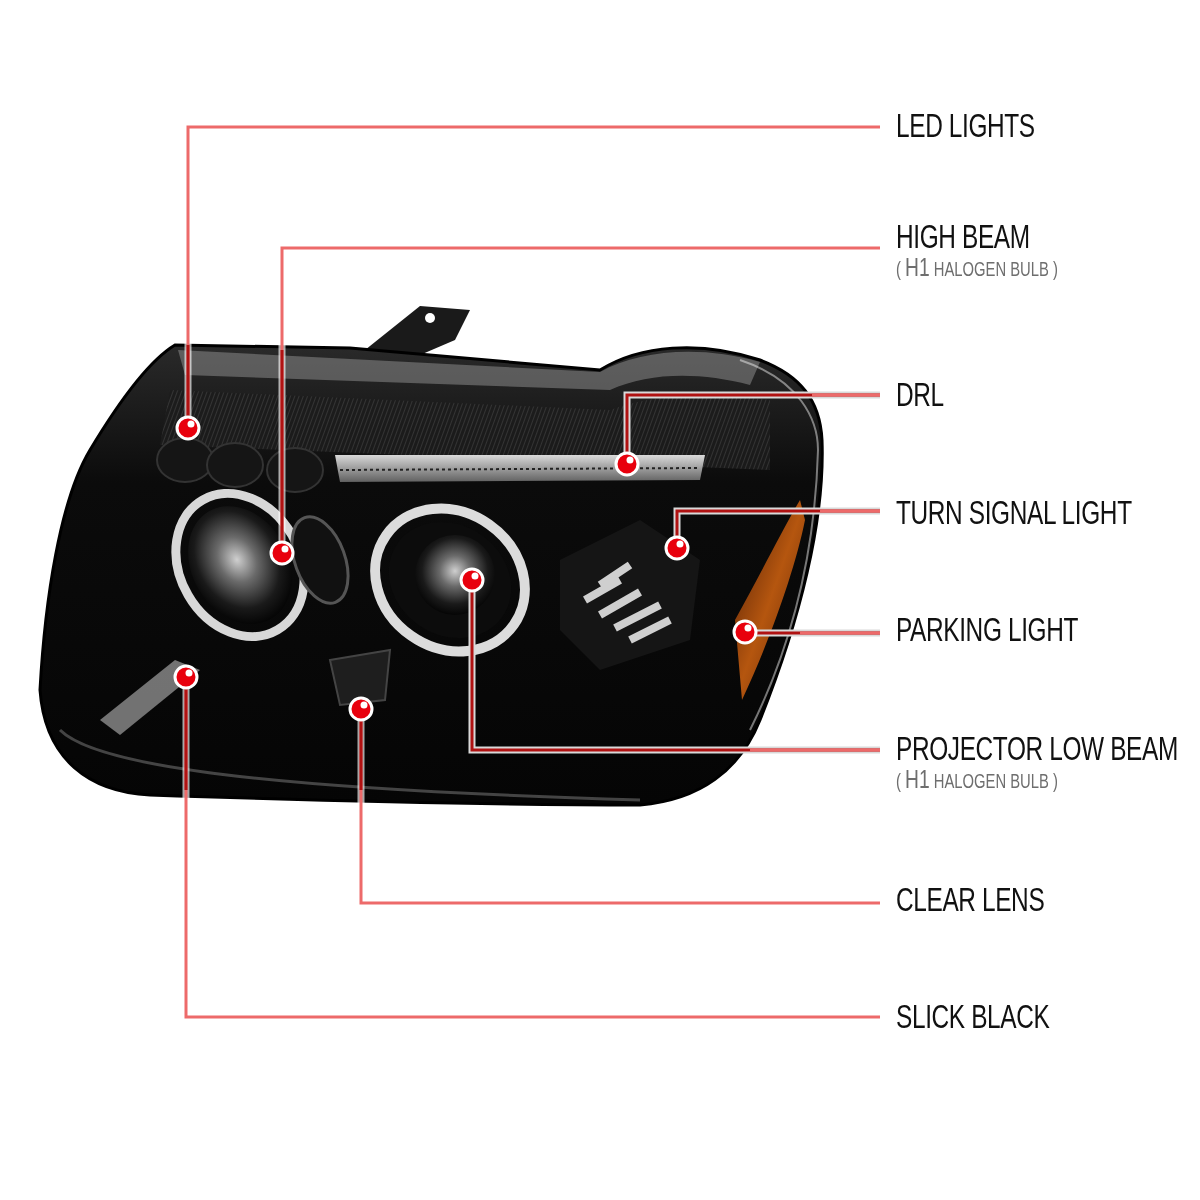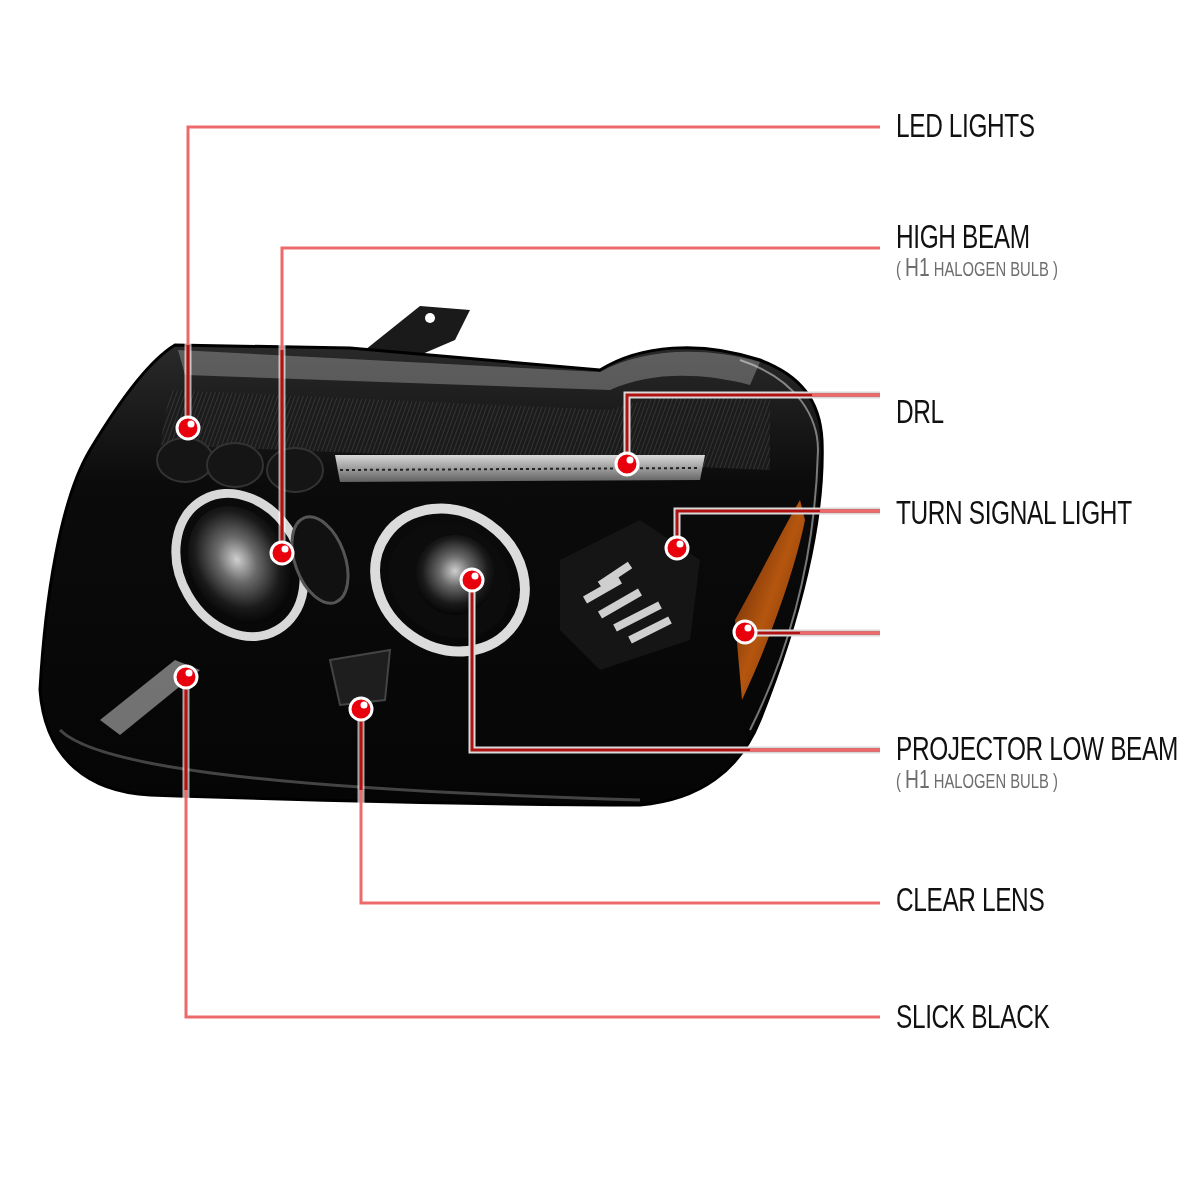--- a/index.html
+++ b/index.html
@@ -162,28 +162,31 @@
   
   <div class="label" style="top:108px;">
     <span class="title">LED LIGHTS</span>
   </div>
 
   <div class="label" style="top:219px;">
     <span class="title">HIGH BEAM</span>
     <span class="sub"><span>( </span><span class="bulb">H1</span><span> HALOGEN BULB )</span></span>
   </div>
 
-  <div class="label" style="top:394px;">
+  <div class="label" style="top:377px;">
     <span class="title">DRL</span>
   </div>
 
   <div class="label" style="top:495px;">
     <span class="title">TURN SIGNAL LIGHT</span>
   </div>
 
+  <div class="label" style="top:612px;">
+    <span class="title">PARKING LIGHT</span>
+  </div>
 
   <div class="label" style="top:731px;">
     <span class="title">PROJECTOR LOW BEAM</span>
     <span class="sub"><span>( </span><span class="bulb">H1</span><span> HALOGEN BULB )</span></span>
   </div>
 
   <div class="label" style="top:999px;">
     <span class="title">SLICK BLACK</span>
   </div>
 

